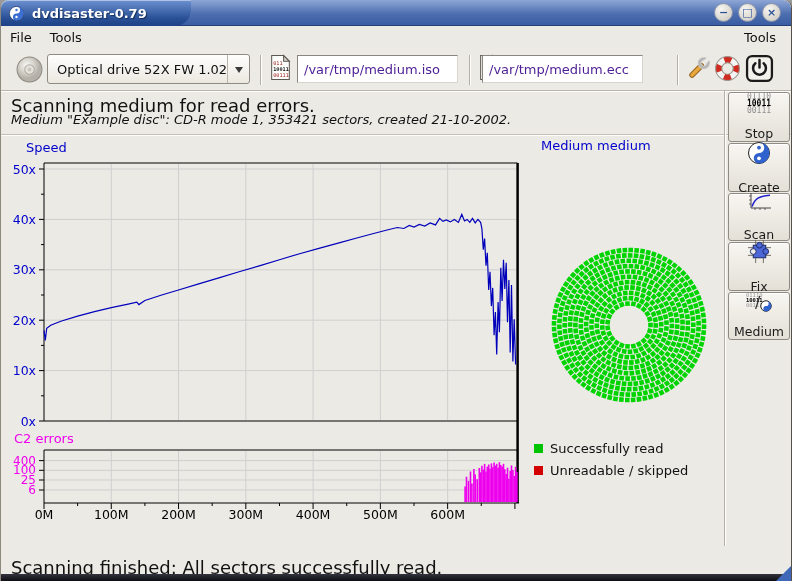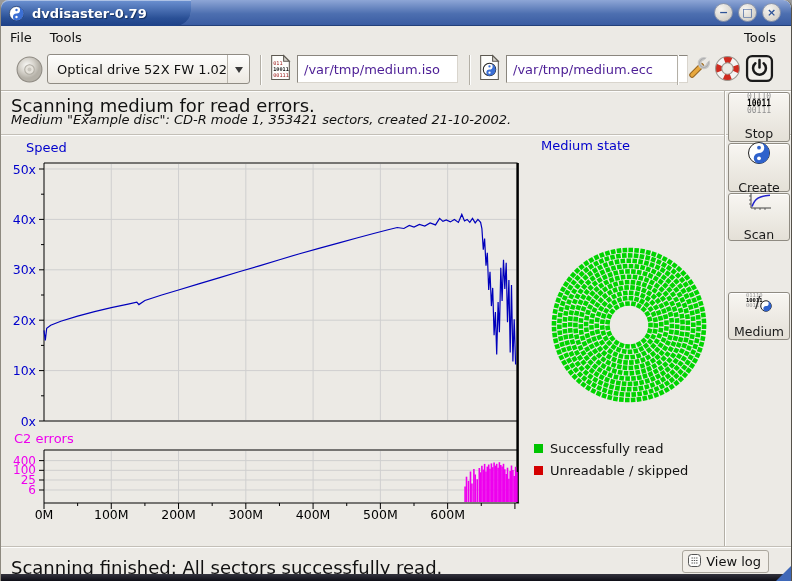--- a/index.html
+++ b/index.html
@@ -43,21 +43,21 @@
     display:flex;align-items:center;justify-content:center;}
   .arrow{width:0;height:0;border:4.5px solid transparent;border-top:6px solid #3a3a3a;margin-top:5px;}
   .tsep{position:absolute;top:7px;height:30px;width:2px;
     border-left:1px solid #b3afa6;border-right:1px solid #fdfdfc;font-style:normal;}
   .s1{left:259px}.s2{left:468px}.s3{left:676px}
   .doc-icon{position:absolute;top:6px;display:inline-flex;}
   .di1{left:267px}.di2{left:476px}
   .entry{position:absolute;top:7px;height:28px;background:#fff;font-size:13px;color:#4c1d95;
     border:1px solid;border-color:#8a867e #d9d5cd #d9d5cd #8a867e;padding:0 6px;
     font-family:"DejaVu Sans","Liberation Sans",sans-serif;}
-  .e1{left:296px;width:161px}.e2{left:505px;width:182px}
+  .e1{left:296px;width:161px}.e2{left:481px;width:161px}
   .tool-icon{position:absolute;display:inline-flex;}
   .ti-wrench{left:682px;top:5px}.ti-ring{left:712px;top:6px}.ti-power{left:744px;top:6px}
   
   .hdr{position:absolute;left:0;top:91px;width:100%;height:44px;
     border-bottom:1px solid #c3bfb7;box-shadow:0 1px 0 #fdfdfc;}
   .hdr1{position:absolute;left:10px;top:4px;font-size:18px;}
   .hdr2{position:absolute;left:10px;top:21px;font-size:13px;font-style:italic;}
   
   #chart-svg{position:absolute;left:8px;top:135px;}
   .ms-title{position:absolute;left:540px;top:138px;font-size:13px;color:#0000cc;}
@@ -331,21 +331,21 @@
       <line x1="498.5" y1="367" x2="498.5" y2="332.7" stroke="#ee00ee" stroke-width="1.6"></line>
       <line x1="499.9" y1="367" x2="499.9" y2="343.7" stroke="#ee00ee" stroke-width="1.6"></line>
       <line x1="501.2" y1="367" x2="501.2" y2="336.1" stroke="#ee00ee" stroke-width="1.6"></line>
       <line x1="502.5" y1="367" x2="502.5" y2="330.5" stroke="#ee00ee" stroke-width="1.6"></line>
       <line x1="503.9" y1="367" x2="503.9" y2="335.0" stroke="#ee00ee" stroke-width="1.6"></line>
       <line x1="505.2" y1="367" x2="505.2" y2="340.9" stroke="#ee00ee" stroke-width="1.6"></line>
       <line x1="506.6" y1="367" x2="506.6" y2="331.8" stroke="#ee00ee" stroke-width="1.6"></line>
       <line x1="507.9" y1="367" x2="507.9" y2="336.9" stroke="#ee00ee" stroke-width="1.6"></line>
     </svg>
 
-  <div class="ms-title">Medium state</div>
+  <div class="ms-title">Medium medium</div>
   <svg id="disc-svg" width="184" height="184" viewBox="0 0 184 184">
       <rect x="-2.3" y="-2.3" width="4.6" height="4.6" fill="#00d400" transform="translate(113.5 92.0) rotate(0.0)"></rect>
       <rect x="-2.3" y="-2.3" width="4.6" height="4.6" fill="#00d400" transform="translate(112.7 97.8) rotate(15.7)"></rect>
       <rect x="-2.3" y="-2.3" width="4.6" height="4.6" fill="#00d400" transform="translate(110.4 103.2) rotate(31.3)"></rect>
       <rect x="-2.3" y="-2.3" width="4.6" height="4.6" fill="#00d400" transform="translate(106.7 107.7) rotate(47.0)"></rect>
       <rect x="-2.3" y="-2.3" width="4.6" height="4.6" fill="#00d400" transform="translate(101.9 111.1) rotate(62.6)"></rect>
       <rect x="-2.3" y="-2.3" width="4.6" height="4.6" fill="#00d400" transform="translate(96.4 113.1) rotate(78.3)"></rect>
       <rect x="-2.3" y="-2.3" width="4.6" height="4.6" fill="#00d400" transform="translate(90.5 113.4) rotate(93.9)"></rect>
       <rect x="-2.3" y="-2.3" width="4.6" height="4.6" fill="#00d400" transform="translate(84.8 112.3) rotate(109.6)"></rect>
       <rect x="-2.3" y="-2.3" width="4.6" height="4.6" fill="#00d400" transform="translate(79.6 109.6) rotate(125.2)"></rect>
@@ -942,20 +942,32 @@
       <svg viewBox="0 0 24 24" width="24" height="24">
         <circle cx="12" cy="12" r="10.5" fill="#fff" stroke="#222"></circle>
         <path d="M12 1.5a10.5 10.5 0 0 1 0 21a5.25 5.25 0 0 1 0-10.5a5.25 5.25 0 0 0 0-10.5z" fill="#2f62cc"></path>
         <circle cx="12" cy="6.7" r="1.9" fill="#2f62cc"></circle>
           <circle cx="12" cy="17.3" r="1.9" fill="#fff"></circle>
       </svg>
     </span>
     <span>Create</span>
   </div>
 
+  <div class="sbtn b-fix">
+    <span>
+      <svg viewBox="0 0 26 26" width="25" height="25">
+        <path d="M9 1v24M17 1v24M1 9h24M1 17h24" stroke="#6e6a62" fill="none"></path>
+        <rect x="6.5" y="6.5" width="13" height="13" fill="#4d66d8" stroke="#1c2c66"></rect>
+        <circle cx="13" cy="6.5" r="3" fill="#4d66d8" stroke="#1c2c66"></circle>
+        <circle cx="19.5" cy="13" r="3" fill="#4d66d8" stroke="#1c2c66"></circle>
+        <circle cx="6.5" cy="13" r="3" fill="#f0eee9" stroke="#1c2c66"></circle>
+      </svg>
+    </span>
+    <span>Fix</span>
+  </div>
 
   <div class="sbtn b-verify">
     <span class="vicon">
       <span class="vbits">
         <i>01110</i>
           <i class="k">10011</i>
           <i>00111</i>
       </span>
       <span class="vslash">/</span>
       <span class="vyy">
@@ -964,28 +976,17 @@
           <path d="M12 1.5a10.5 10.5 0 0 1 0 21a5.25 5.25 0 0 1 0-10.5a5.25 5.25 0 0 0 0-10.5z" fill="#2f62cc"></path>
         </svg>
       </span>
     </span>
     <span>Medium</span>
   </div>
 
 
   <div class="scanline">Scanning finished: All sectors successfully read.</div>
 
-  <div class="statusbar">
-    <span class="viewlog">
-      <span>
-        <svg viewBox="0 0 15 15" width="15" height="15">
-          <rect x="1.5" y="1.5" width="12" height="12" rx="3" fill="#fdfdfc" stroke="#555"></rect>
-          <path d="M4.5 5h6M4.5 7.5h6M4.5 10h6" stroke="#555" stroke-width="1" stroke-dasharray="1.4 0.9"></path>
-        </svg>
-      </span>
-      <span>View log</span>
-    </span>
-  </div>
 
   <div class="bottomedge">
     <i class="grip"></i>
   </div>
 </div>
 
 </body></html>

